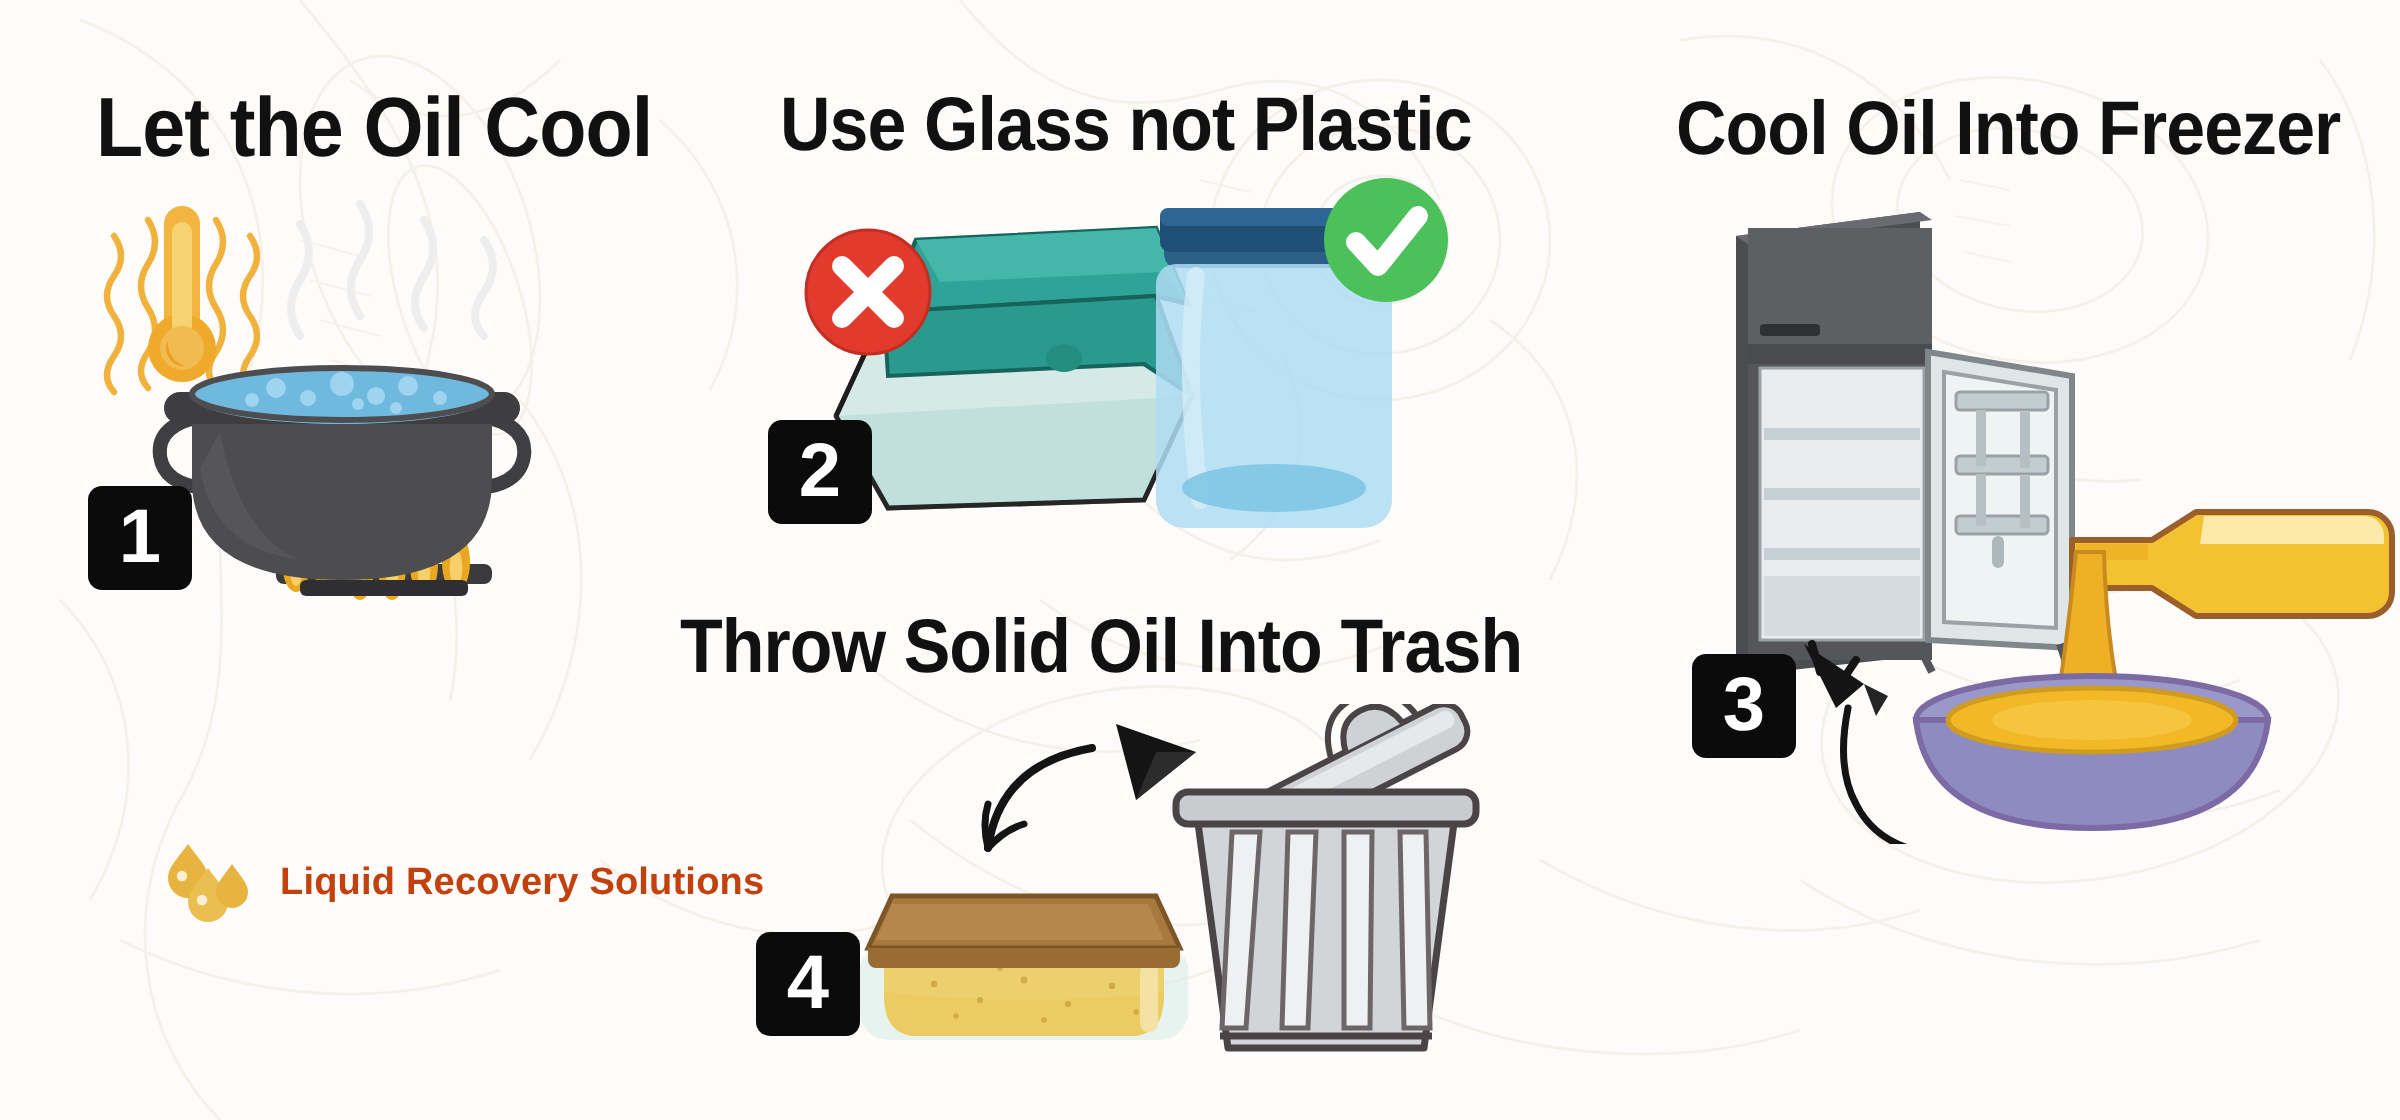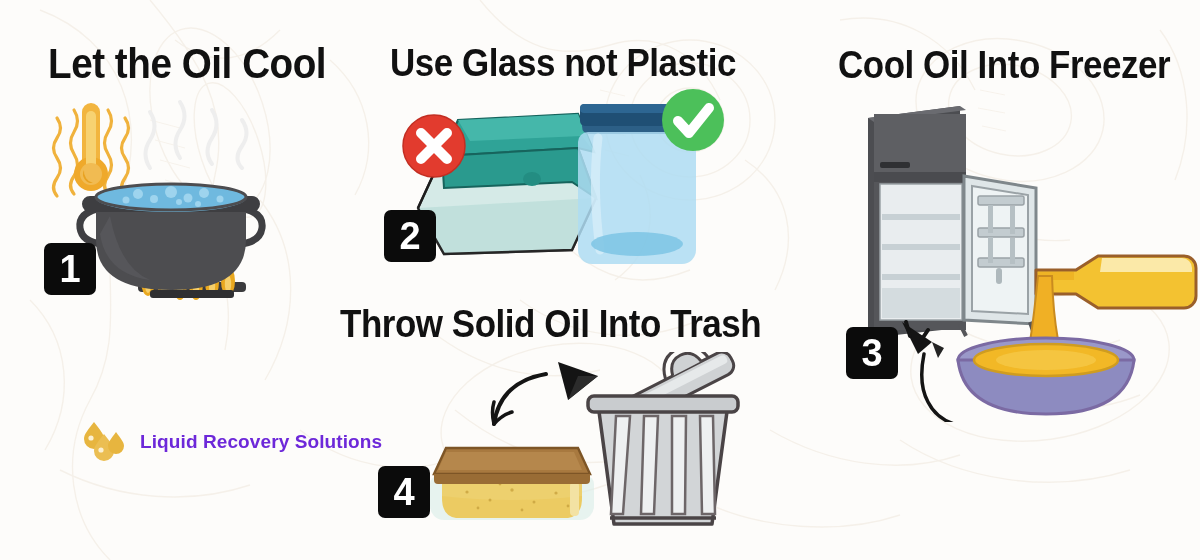--- a/index.html
+++ b/index.html
@@ -48,21 +48,21 @@
   #brand {
     position: absolute;
     left: 82px; top: 420px;
     display: flex; align-items: center; gap: 12px;
     z-index: 30;
   }
   #brand-text {
     font-family: "Liberation Sans", sans-serif;
     font-weight: 700;
     font-size: 19px;
-    color: #6d28d9;
+    color: #c2410c;
     letter-spacing: .1px;
   }
 </style>
 </head>
 <body>
 
 <div id="infographic">
 
   <svg id="watermark" viewBox="0 0 1200 560" preserveAspectRatio="none">
     <g fill="none" stroke="#e3d6c4" stroke-width="1.4">

